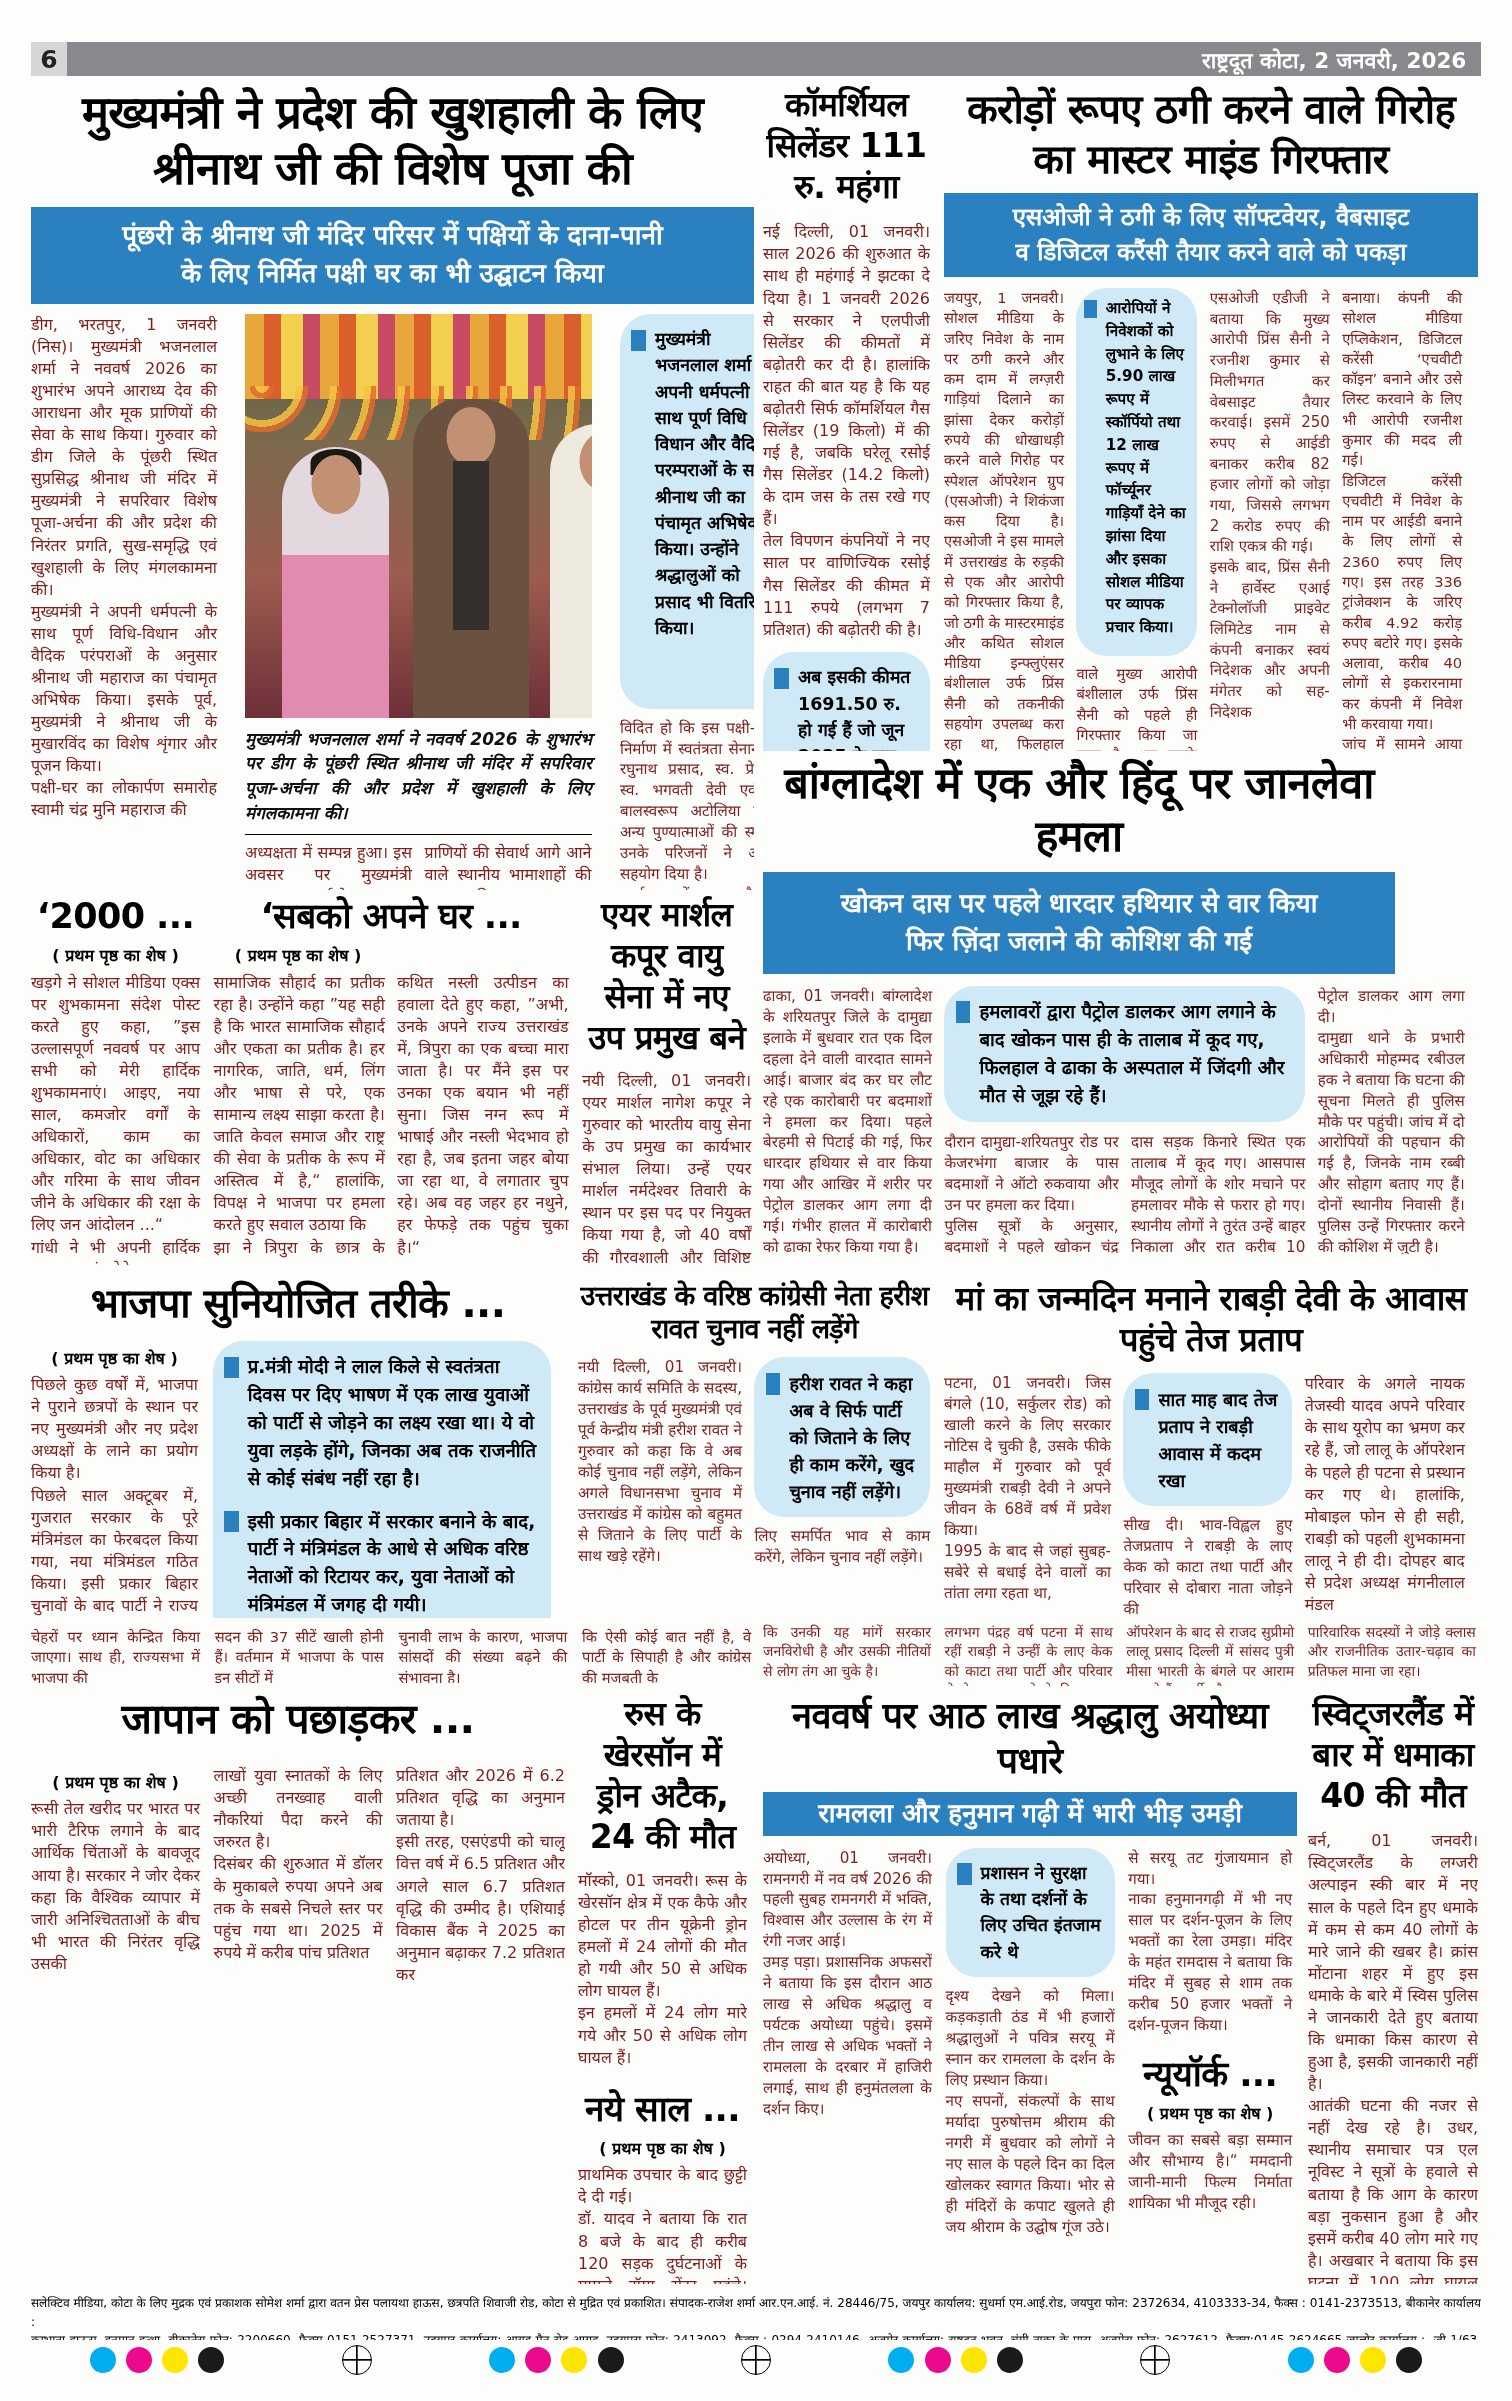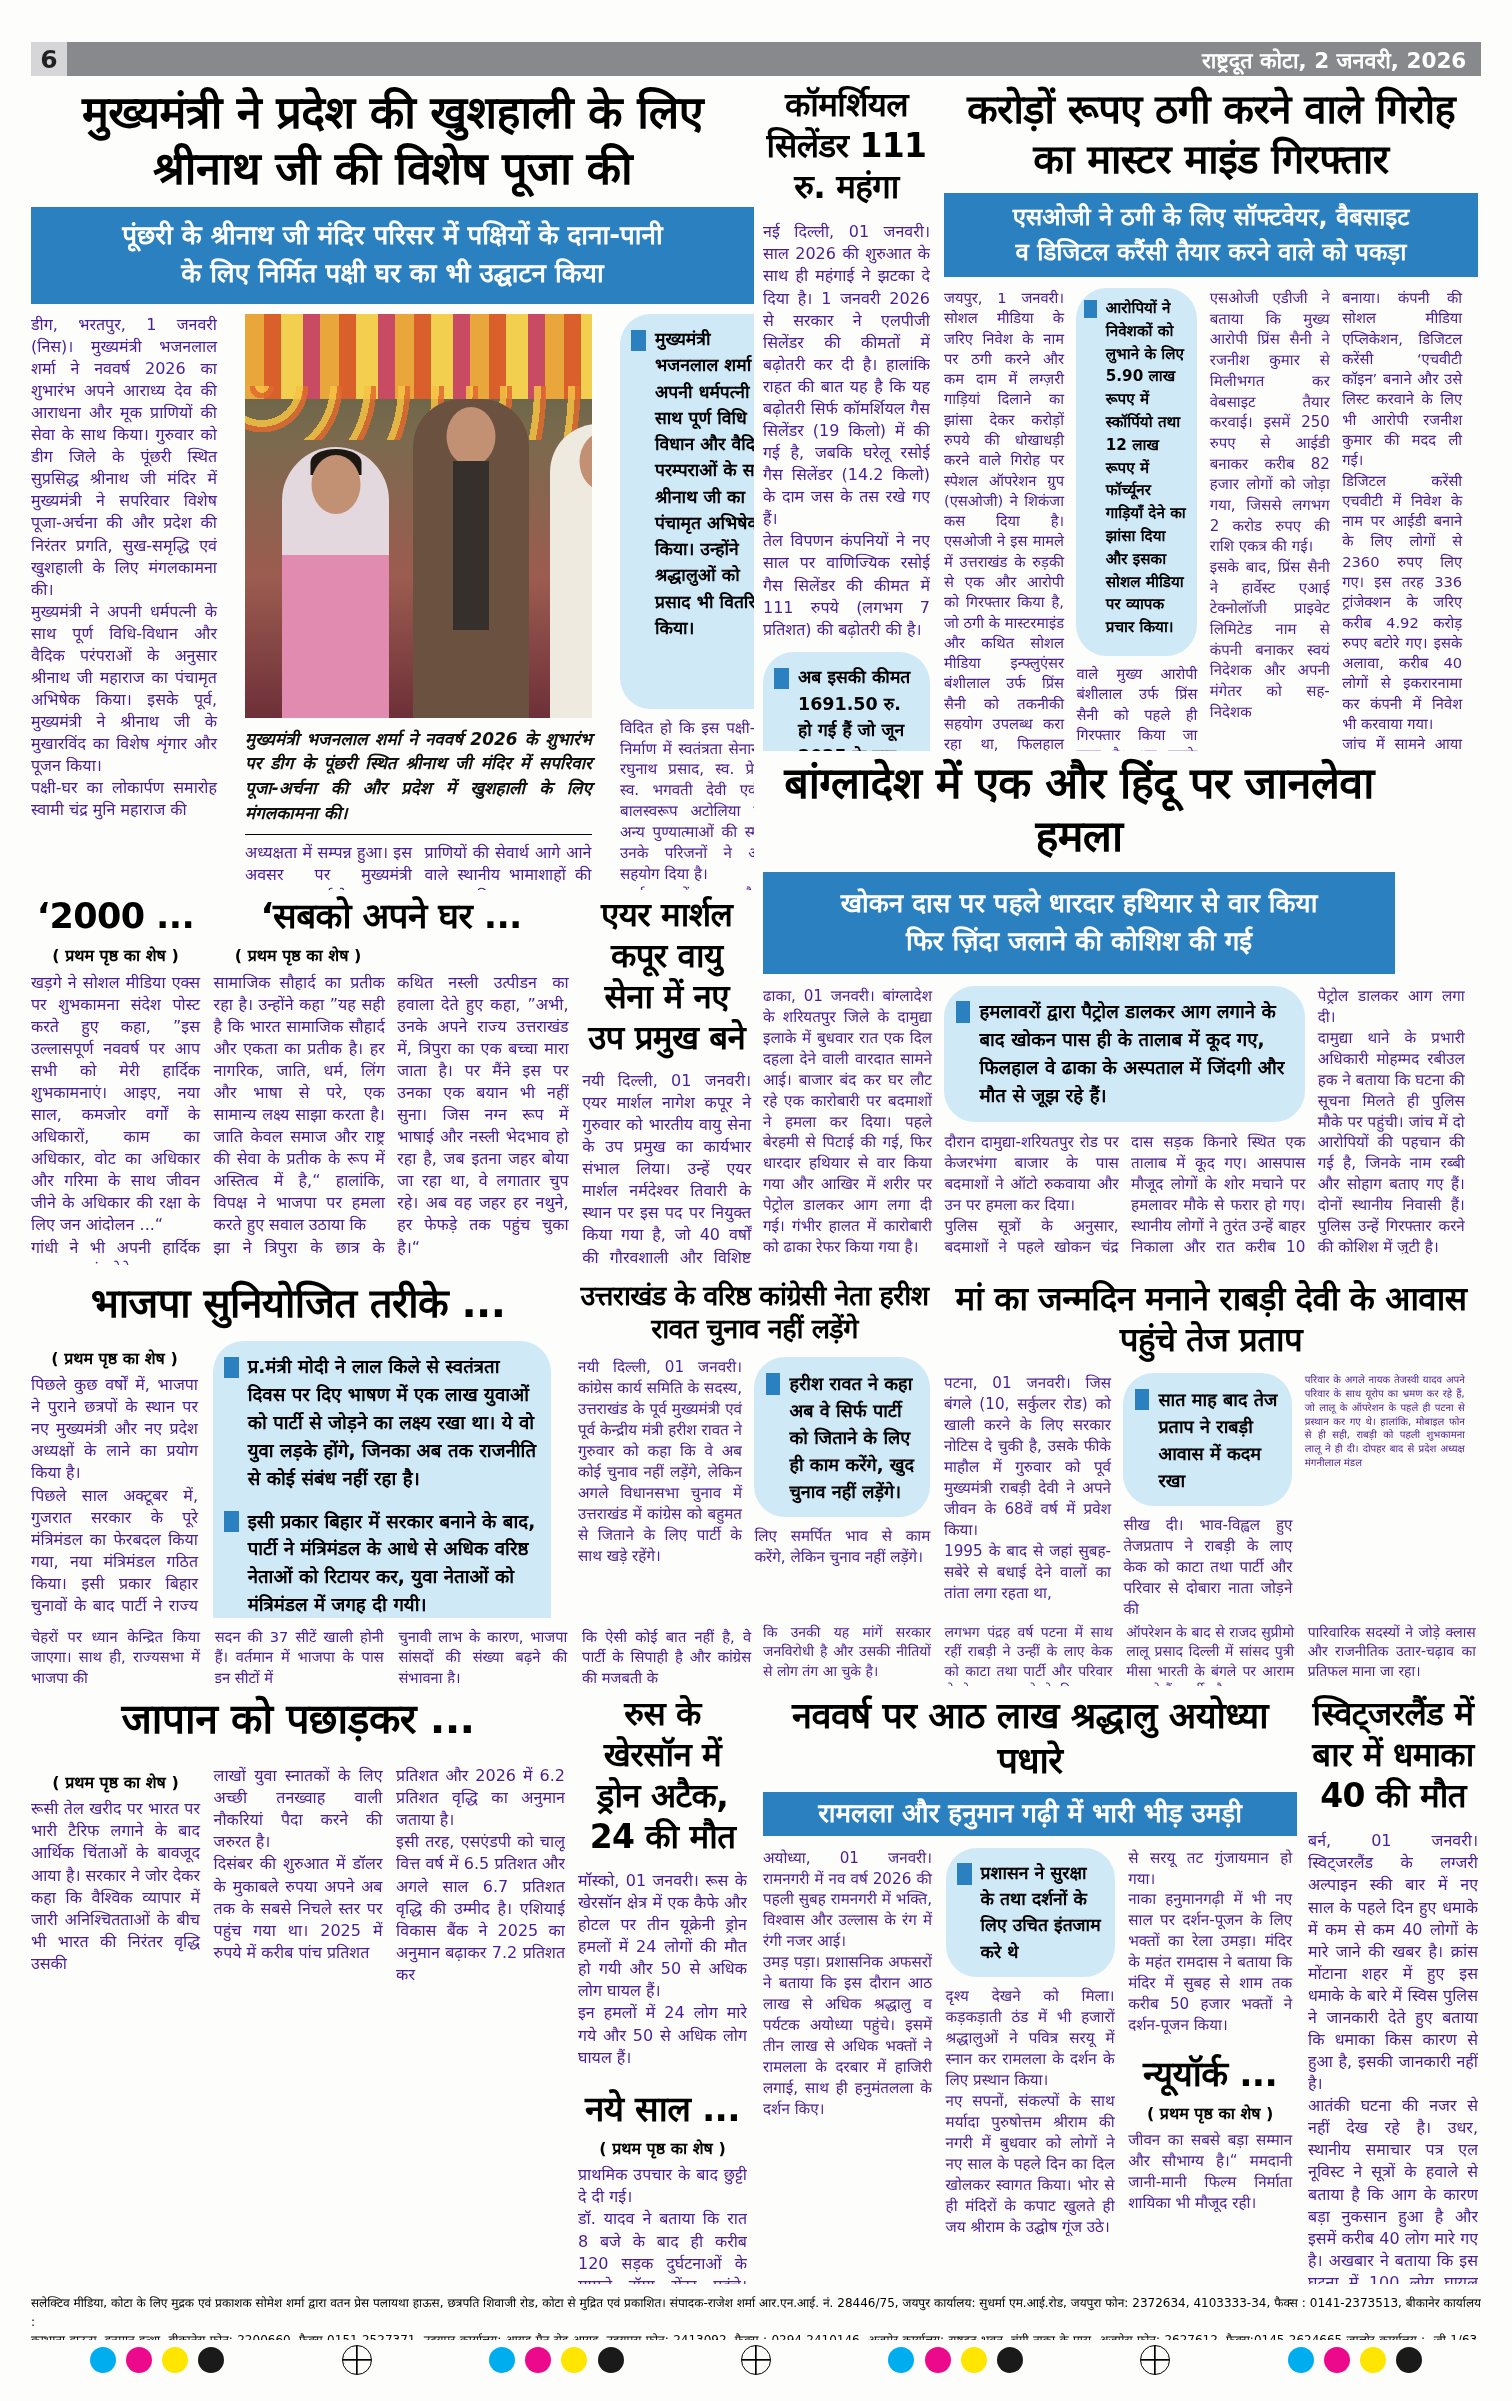--- a/index.html
+++ b/index.html
@@ -19,21 +19,21 @@
   .hl-lg{font-size:35px;}
   .hl-md{font-size:33px;}
   
   .bluebar{background:#2b80c0;color:#fff;font-weight:bold;text-align:center;
            display:flex;align-items:center;justify-content:center;white-space:pre-line;line-height:1.45;}
   
   .hbox{background:#cfe9f7;padding:12.4px 11.3px;display:flex;gap:9px;align-items:flex-start;border-radius:31px;}
   .sq{width:14.7px;height:21.5px;background:#2b80c0;flex:0 0 auto;margin-top:3.4px;}
   .hbox .txt{font-weight:bold;line-height:1.5;white-space:pre-line;color:#000;}
   
-  .body{font-size:16px;line-height:1.38;text-align:justify;white-space:pre-line;color:#4c1d95;}
+  .body{font-size:16px;line-height:1.38;text-align:justify;white-space:pre-line;color:#7f1d1d;}
   .marker{font-weight:bold;text-align:center;font-size:16px;margin:5.6px 0;color:#000;}
   .cols{display:flex;}
   .twocol{column-count:2;column-gap:12.4px;}
   .caption{font-size:17px;font-weight:bold;font-style:italic;line-height:1.45;text-align:justify;}
   .rule{border:0;border-top:1.7px solid #000;margin:9px 0 6.8px 0;}
   
   .photo{position:relative;height:404px;background:linear-gradient(180deg,#55603f 0%,#7a6a4e 30%,#9c5c50 65%,#6d3038 100%);overflow:hidden;}
   .g1{position:absolute;top:0;left:0;right:0;height:85px;
       background:repeating-linear-gradient(90deg,#e9a63a 0 19px,#d95f2b 19px 36px,#f2cf4e 36px 58px,#c84a63 58px 75px);}
   .g2{position:absolute;top:72px;left:0;right:0;height:54px;opacity:.85;
@@ -231,21 +231,21 @@
     <div class="cols" style="margin-top:12.4px;gap:12.4px;">
       <div class="body" style="width:167px;font-size:15.2px;">पटना, 01 जनवरी। जिस बंगले (10, सर्कुलर रोड) को खाली करने के लिए सरकार नोटिस दे चुकी है, उसके फीके माहौल में गुरुवार को पूर्व मुख्यमंत्री राबड़ी देवी ने अपने जीवन के 68वें वर्ष में प्रवेश किया।
 1995 के बाद से जहां सुबह-सबेरे से बधाई देने वालों का तांता लगा रहता था,</div>
       <div style="width:169px;flex:0 0 auto;">
         <div class="hbox">
           <span class="sq"></span>
           <span class="txt" style="font-size:18px;">सात माह बाद तेज प्रताप ने राबड़ी आवास में कदम रखा</span>
         </div>
         <div class="body" style="margin-top:9px;font-size:15.2px;">सीख दी। भाव-विह्वल हुए तेजप्रताप ने राबड़ी के लाए केक को काटा तथा पार्टी और परिवार से दोबारा नाता जोड़ने की</div>
       </div>
-      <div class="body" style="width:160px;font-size:10px;">परिवार के अगले नायक तेजस्वी यादव अपने परिवार के साथ यूरोप का भ्रमण कर रहे हैं, जो लालू के ऑपरेशन के पहले ही पटना से प्रस्थान कर गए थे। हालांकि, मोबाइल फोन से ही सही, राबड़ी को पहली शुभकामना लालू ने ही दी। दोपहर बाद से प्रदेश अध्यक्ष मंगनीलाल मंडल</div>
+      <div class="body" style="width:160px;font-size:16px;">परिवार के अगले नायक तेजस्वी यादव अपने परिवार के साथ यूरोप का भ्रमण कर रहे हैं, जो लालू के ऑपरेशन के पहले ही पटना से प्रस्थान कर गए थे। हालांकि, मोबाइल फोन से ही सही, राबड़ी को पहली शुभकामना लालू ने ही दी। दोपहर बाद से प्रदेश अध्यक्ष मंगनीलाल मंडल</div>
     </div>
   </div>
 
   <div class="blk cols" style="left:31px;top:1627px;width:723px;height:56px;gap:14.7px;">
     <div class="body" style="width:169px;font-size:14.7px;">चेहरों पर ध्यान केन्द्रित किया जाएगा। साथ ही, राज्यसभा में भाजपा की</div>
     <div class="body" style="width:169px;font-size:14.7px;">सदन की 37 सीटें खाली होनी हैं। वर्तमान में भाजपा के पास इन सीटों में</div>
     <div class="body" style="width:169px;font-size:14.7px;">चुनावी लाभ के कारण, भाजपा सांसदों की संख्या बढ़ने की संभावना है।</div>
     <div class="body" style="width:169px;font-size:14.7px;">कि ऐसी कोई बात नहीं है, वे पार्टी के सिपाही है और कांग्रेस की मजबूती के</div>
   </div>
   <div class="blk cols" style="left:763px;top:1623px;width:714px;height:63px;gap:13.6px;">

